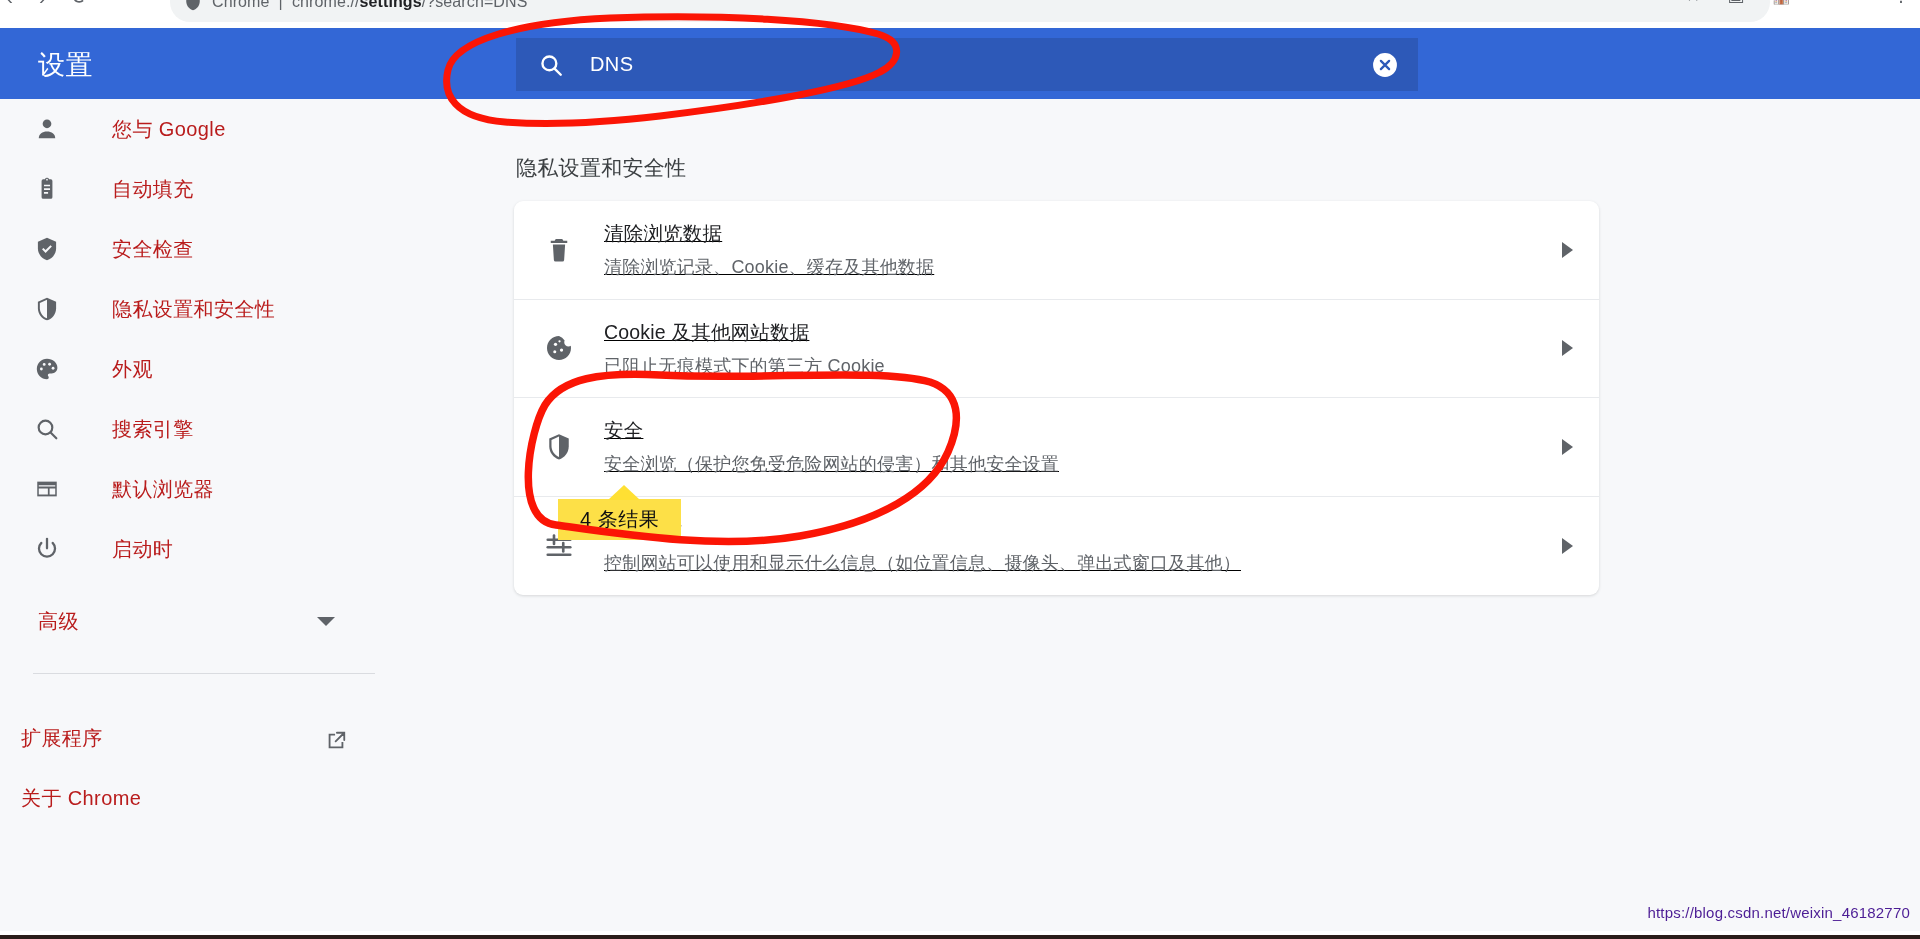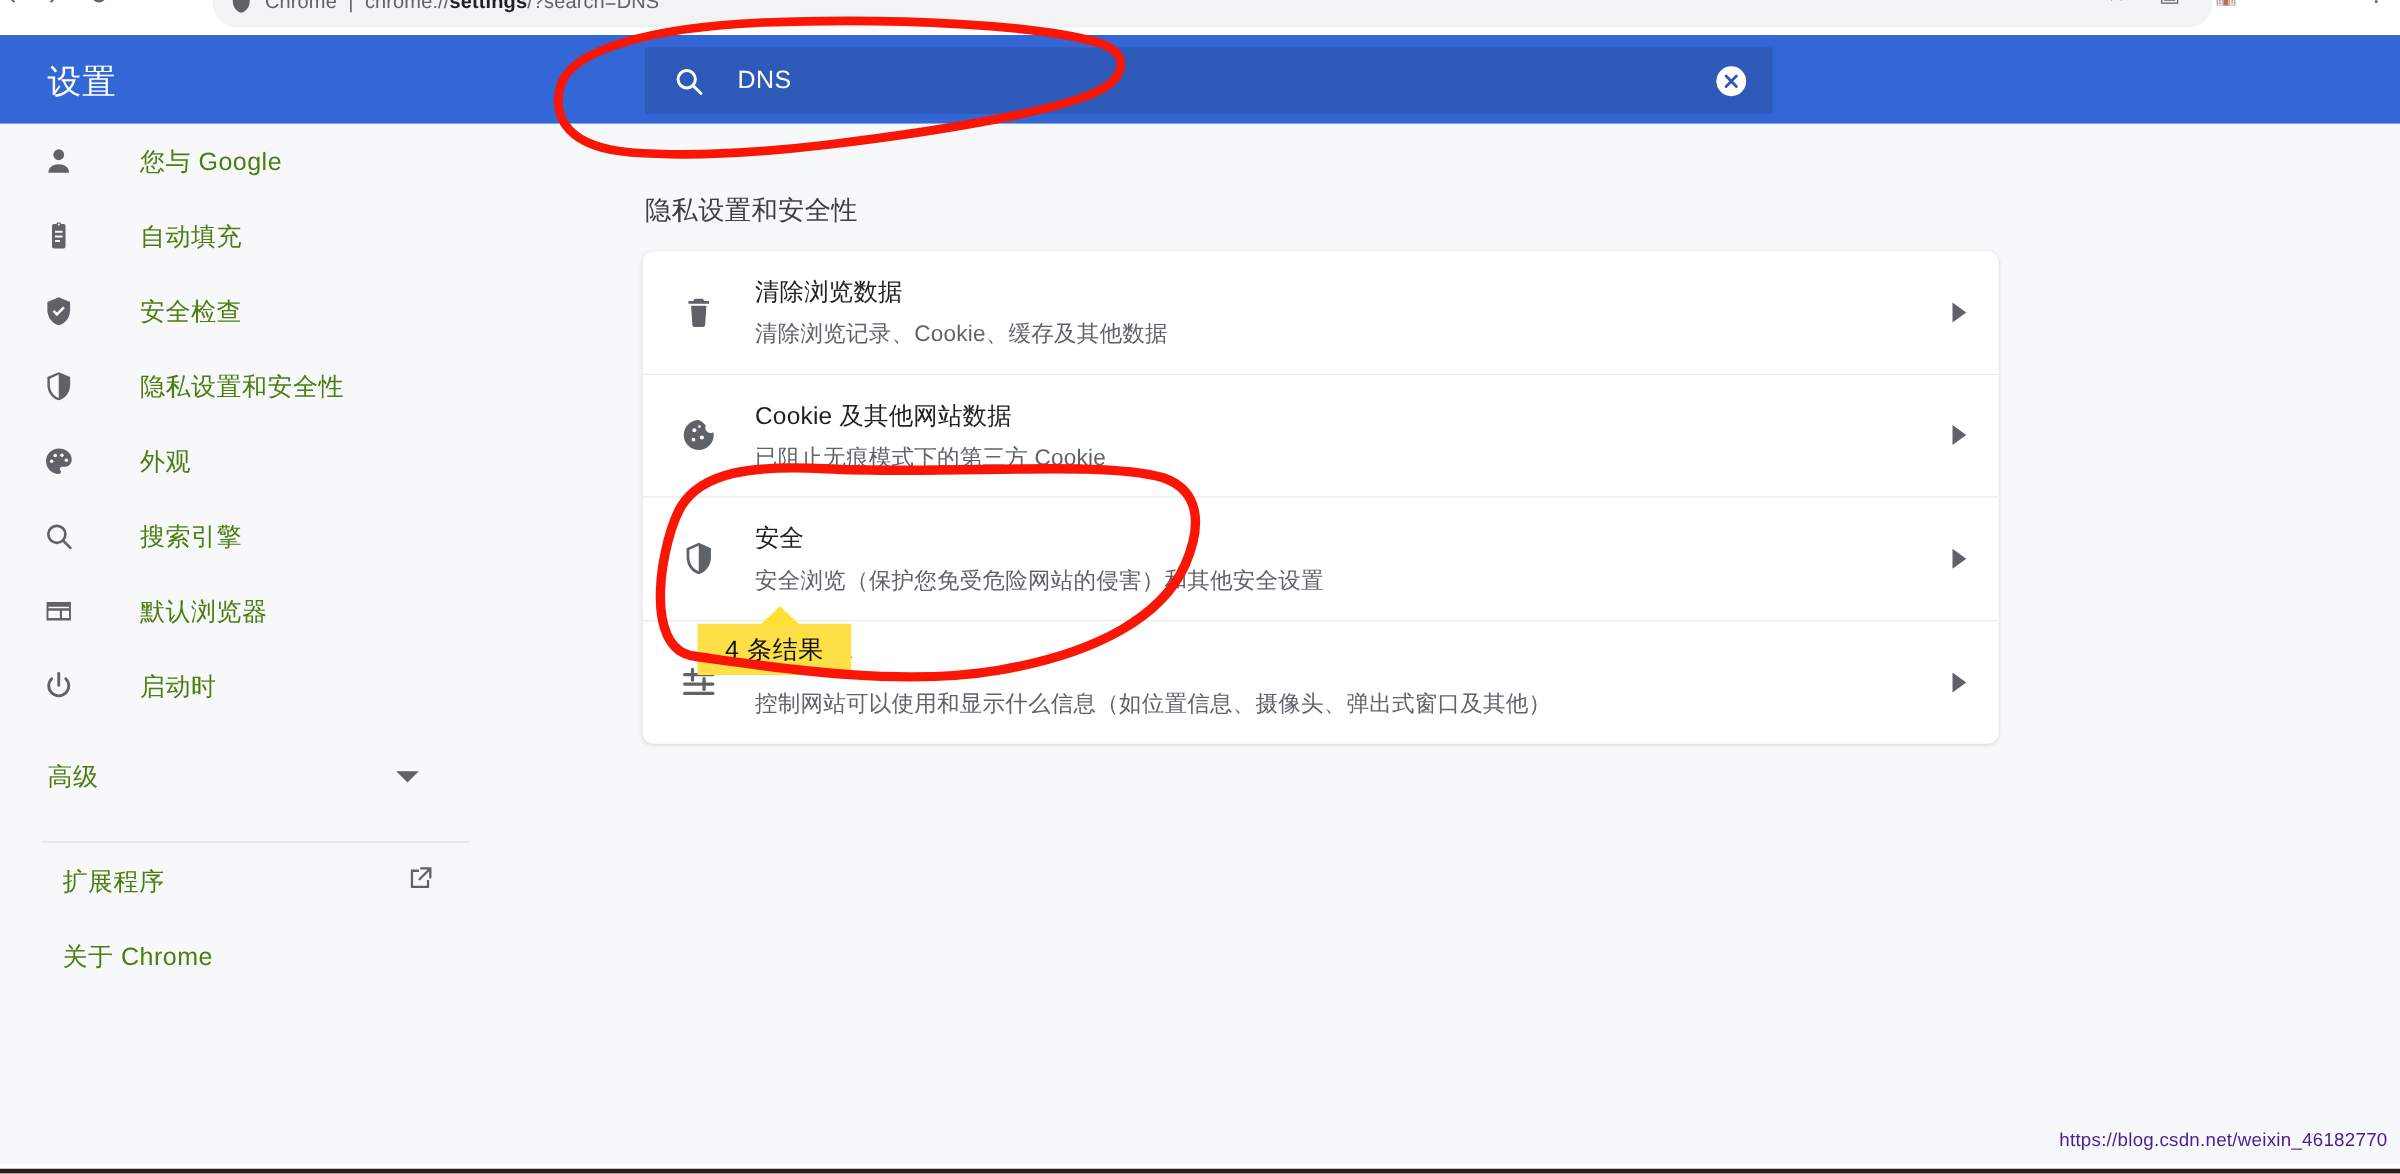--- a/index.html
+++ b/index.html
@@ -76,35 +76,35 @@
   }
   .side-item {
     display: flex; align-items: center;
     height: 60px; padding-left: 33px; cursor: pointer;
   }
   .side-icon {
     width: 28px; height: 28px; flex: none; color: #5f6368;
     display: flex; align-items: center; justify-content: center;
   }
   .side-label {
-    margin-left: 51px; font-size: 20px; color: #4d7c0f; letter-spacing: .4px;
+    margin-left: 51px; font-size: 20px; color: #b91c1c; letter-spacing: .4px;
   }
   .side-adv {
     display: flex; align-items: center; justify-content: space-between;
     height: 60px; padding: 0 46px 0 33px; margin-top: 12px; cursor: pointer;
   }
   .side-adv .side-label { margin-left: 5px; }
   .chev-down { width: 0; height: 0; border-left: 9px solid transparent;
                border-right: 9px solid transparent; border-top: 9px solid #5f6368; }
   .side-sep {
     height: 1px; background: #dadce0; margin: 22px 33px 0 33px; width: 342px;
   }
   .side-bottom-item {
-    display: flex; align-items: flex-start; justify-content: flex-start;
-    height: 60px; padding-left: 50px; cursor: pointer; position: relative;
+    display: flex; align-items: flex-end; justify-content: flex-start;
+    height: 60px; padding-left: 21px; cursor: pointer; position: relative;
   }
   .side-bottom-item .side-label { margin-left: 0; }
   .ext-link-icon { position: absolute; left: 325px; width: 22px; height: 22px; color:#5f6368; }
 
   
   .main {
     position: absolute; left: 381px; top: 99px;
     width: 1539px; height: 840px; background: #f7f8fa;
   }
   .section-title {
@@ -115,20 +115,21 @@
     position: absolute; left: 133px; top: 102px;
     width: 1085px; height: 394px;
     background: #ffffff; border-radius: 9px;
     box-shadow: 0 1px 3px rgba(60,64,67,.18);
     overflow: hidden;
   }
   .card-row {
     position: relative; display: flex; align-items: center;
     height: 98.5px; padding: 0 26px 0 28px; cursor: pointer;
     border-bottom: 1px solid #e8eaed;
+    text-decoration: underline;
   }
   .card-row:last-child { border-bottom: none; }
   .row-icon { width: 34px; height: 34px; flex: none; color: #5f6368;
               display:flex; align-items:center; justify-content:center; }
   .row-text { margin-left: 28px; flex: 1; }
   .row-title { font-size: 19.5px; color: #202124; letter-spacing: .2px; }
   .row-sub { font-size: 18px; color: #5f6368; margin-top: 8px; letter-spacing: .2px; }
   .row-arrow {
     width: 0; height: 0; border-top: 8px solid transparent;
     border-bottom: 8px solid transparent; border-left: 11px solid #5f6368;

